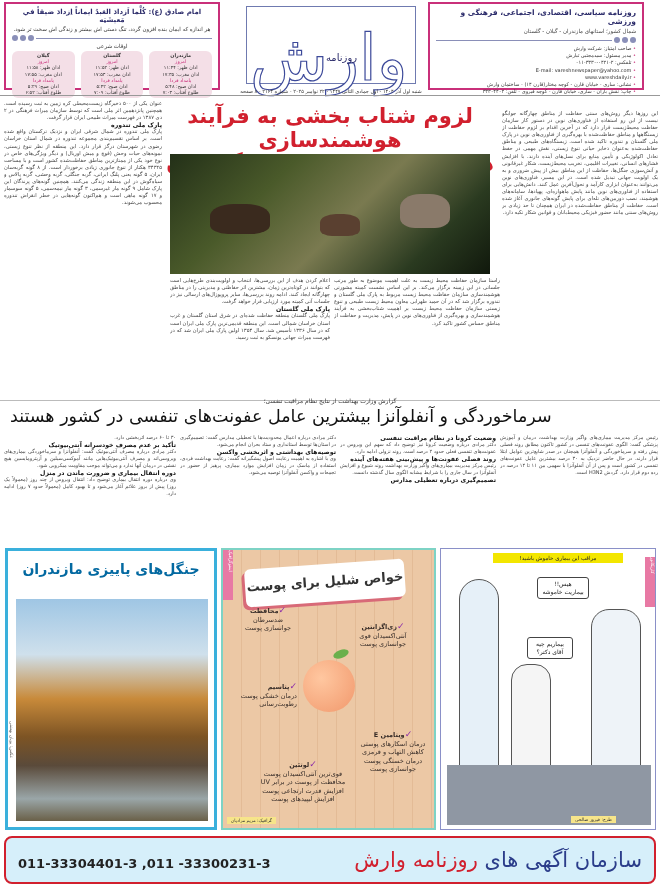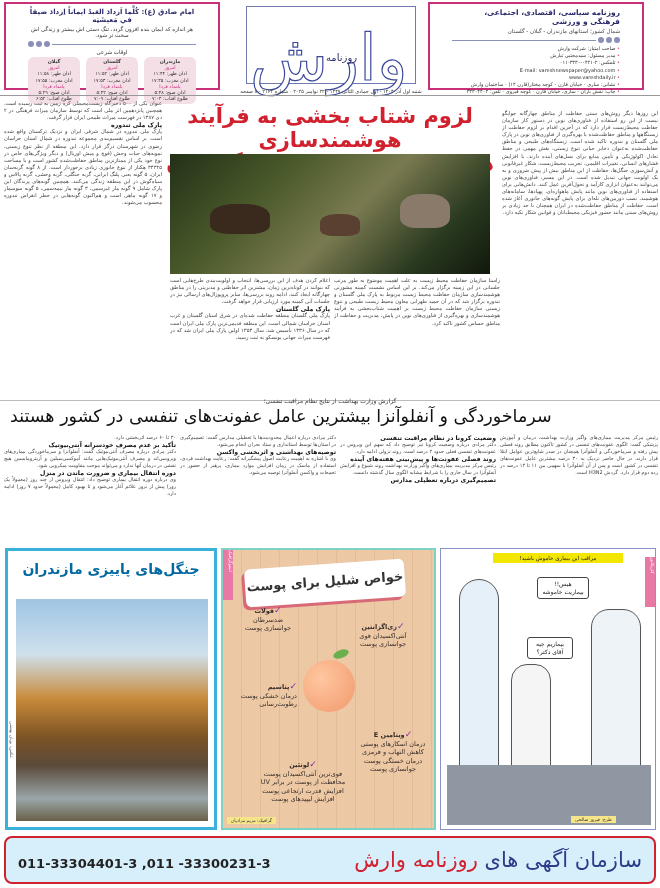--- a/index.html
+++ b/index.html
@@ -2,21 +2,21 @@
 <html><head>
   <meta charset="utf-8">
   <style>
     * { box-sizing: border-box; margin: 0; padding: 0; }
     html, body { width: 660px; height: 888px; background: #ffffff; overflow: hidden; }
     body { font-family: "DejaVu Sans", sans-serif; color: #222; position: relative; direction: rtl; }
 
     .abs { position: absolute; }
 
     
-    .info-box { border: 2px solid #c9307a; background: #fff; padding: 4px 22px; }
+    .info-box { border: 2px solid #c9307a; background: #fff; padding: 4px 6px; }
     .info-right { left: 428px; top: 2px; width: 216px; height: 88px; }
     .info-left  { left: 4px;   top: 2px; width: 216px; height: 88px; }
     .info-title { font-size: 7.5px; font-weight: bold; color: #2b2b6a; }
     .info-sub   { font-size: 5.5px; color: #444; margin-top: 2px; }
     .dots { display: flex; gap: 2px; justify-content: flex-start; margin: 3px 0 2px 0; direction: ltr; align-items:center; }
     .dots span.dot { width: 6px; height: 6px; border-radius: 50%; background: #8a8fb8; display: inline-block; }
     .dots span.line { flex: 1; height: 1px; background: #8a8fb8; }
     .info-list { list-style: none; font-size: 5px; line-height: 7.2px; color: #333; }
     .info-list li::before { content: "• "; color: #c9307a; }
 
@@ -239,21 +239,21 @@
   </div>
   <div class="peach-fruit"></div>
   <div class="peach-leaf"></div>
 
   <div class="peach-item" style="left:120px;top:72px;width:80px;">
     <div><span class="ck">✓</span><span class="nm">زی‌اگزانتین</span></div>
     <div>آنتی‌اکسیدان قوی</div>
     <div>جوانسازی پوست</div>
   </div>
   <div class="peach-item" style="left:10px;top:56px;width:70px;">
-    <div><span class="ck">✓</span><span class="nm">فولات</span></div>
+    <div><span class="ck">✓</span><span class="nm">محافظت</span></div>
     <div>ضدسرطان</div>
     <div>جوانسازی پوست</div>
   </div>
   <div class="peach-item" style="left:4px;top:132px;width:70px;text-align:right;">
     <div><span class="ck">✓</span><span class="nm">پتاسیم</span></div>
     <div>درمان خشکی پوست</div>
     <div>رطوبت‌رسانی</div>
   </div>
   <div class="peach-item" style="left:130px;top:180px;width:80px;">
     <div><span class="ck">✓</span><span class="nm">ویتامین E</span></div>

